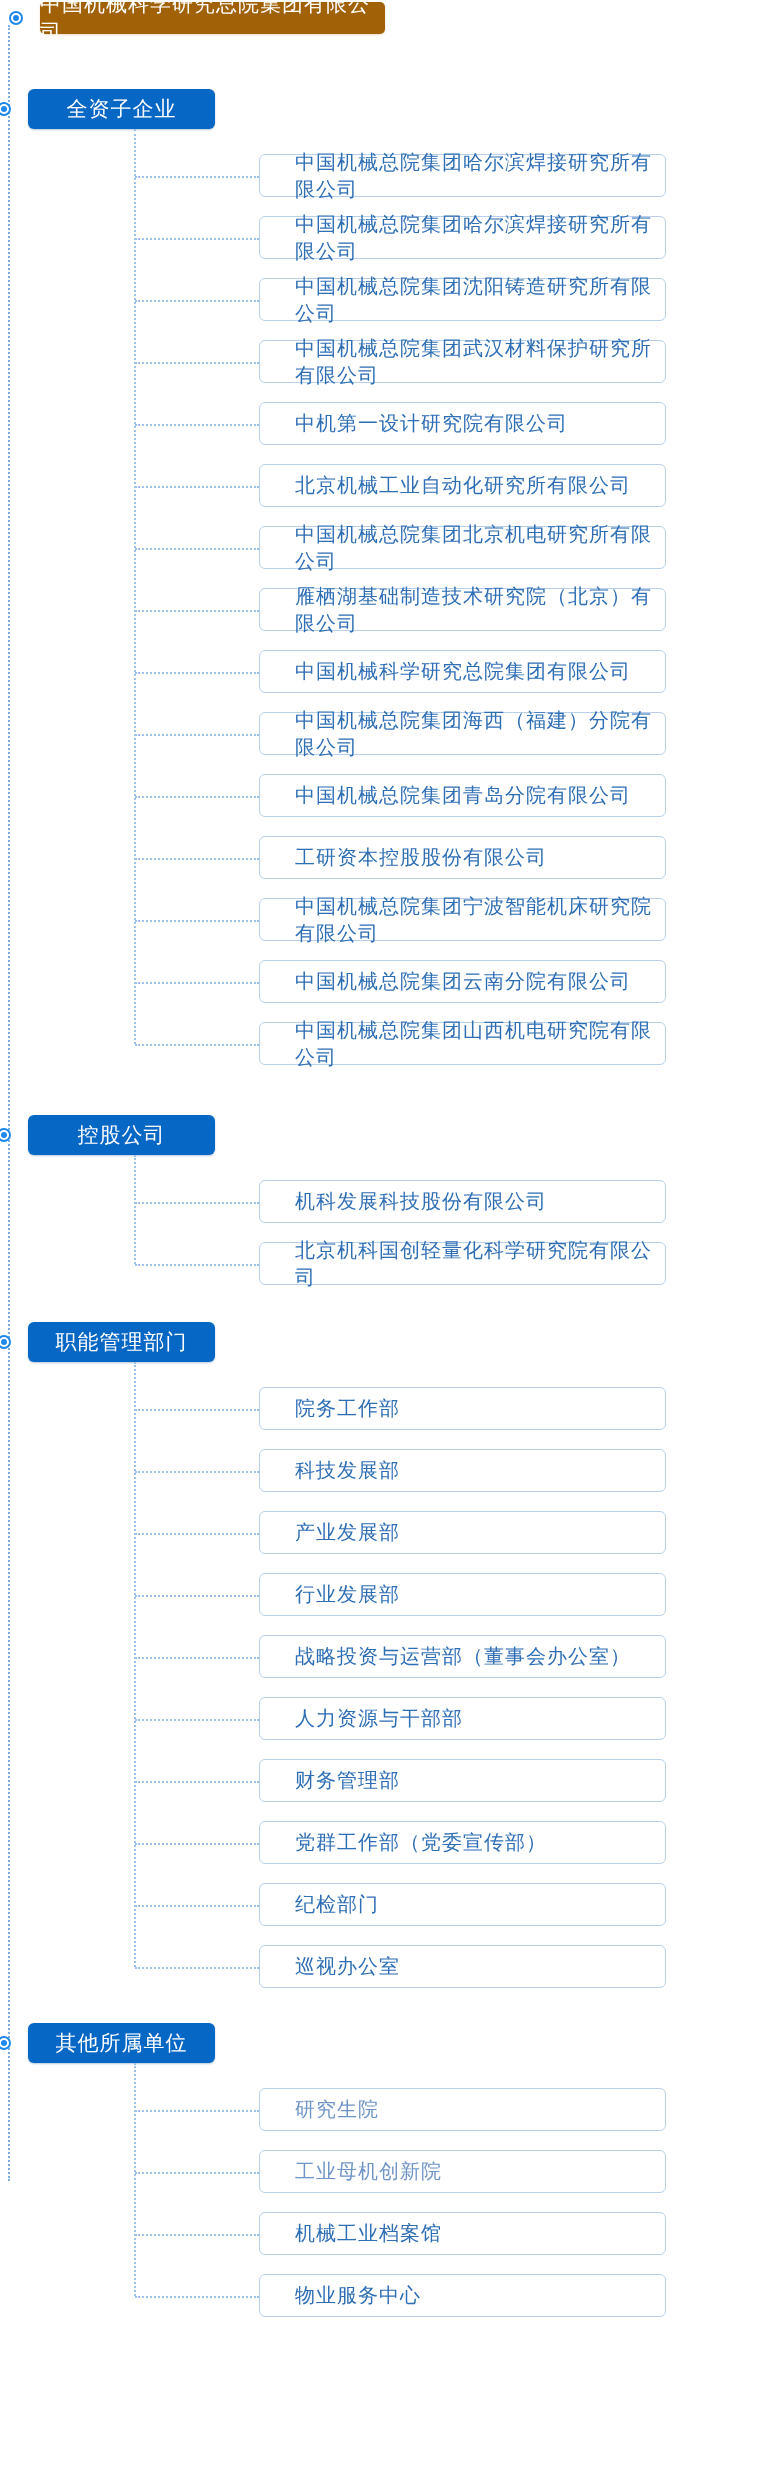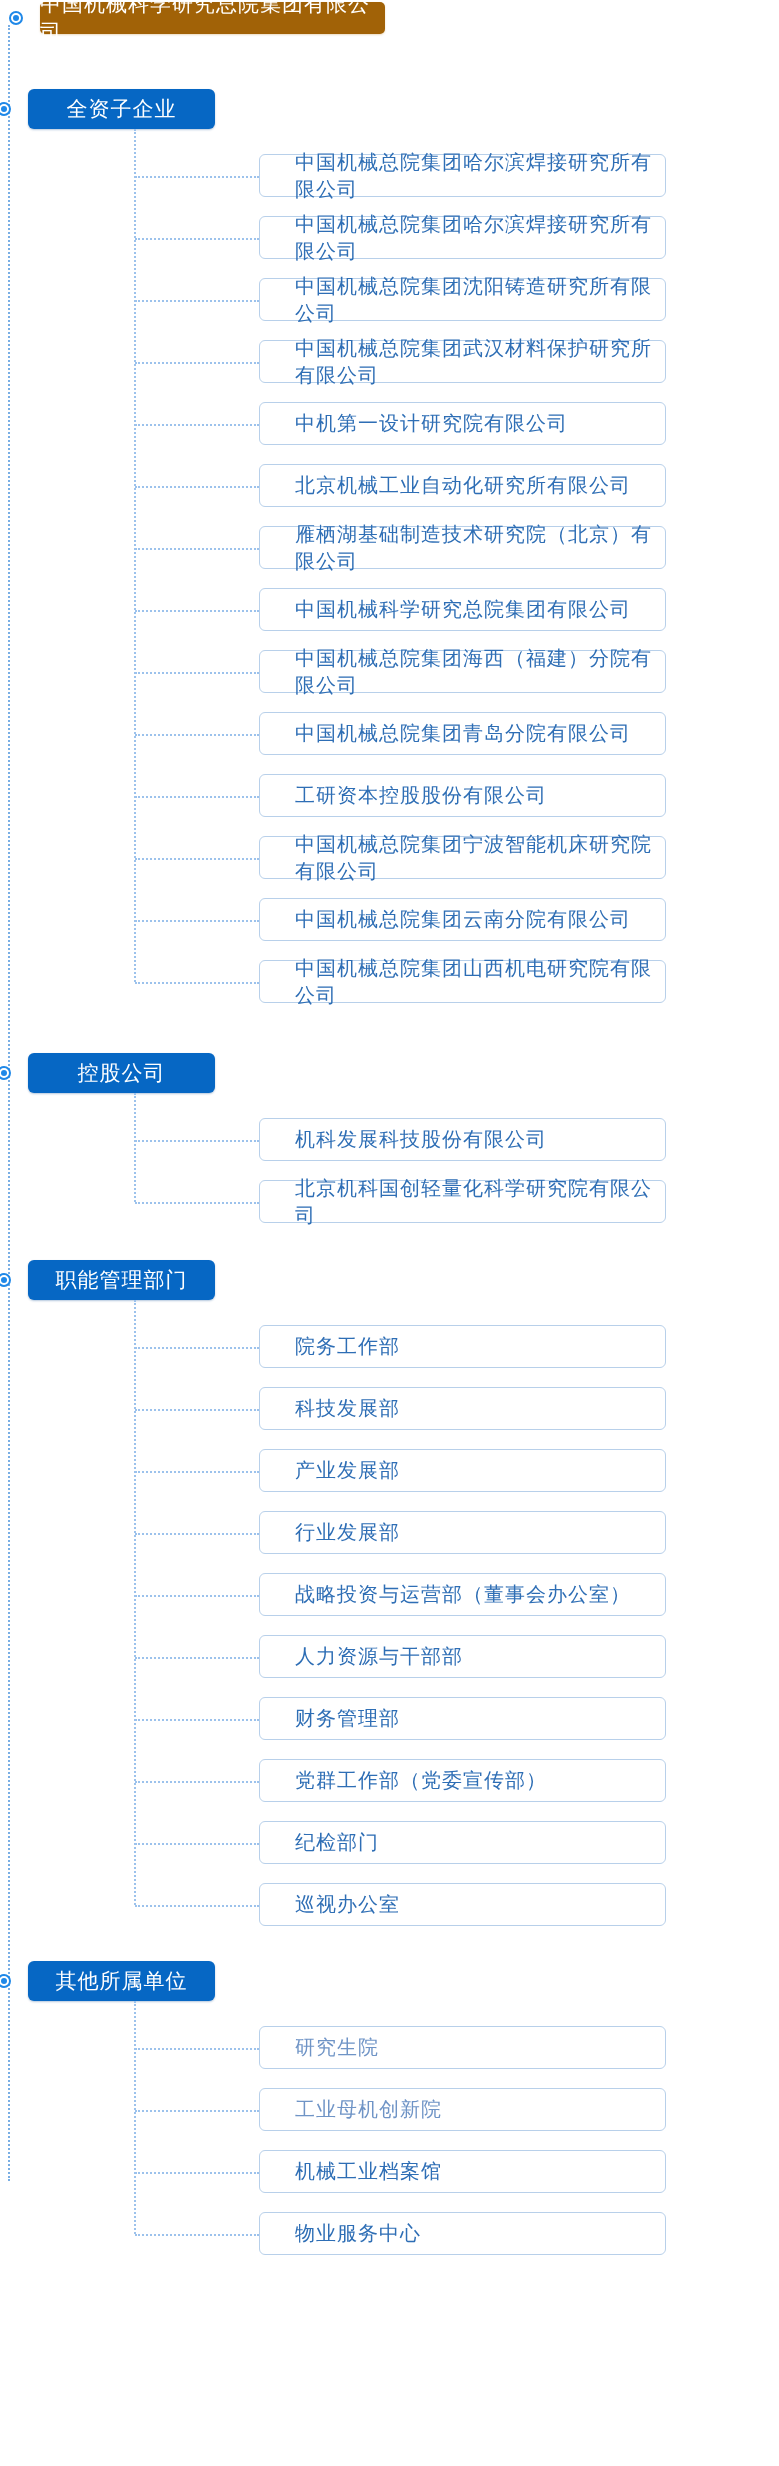--- a/index.html
+++ b/index.html
@@ -107,20 +107,23 @@
           <div class="child">
             <span class="label">中国机械总院集团武汉材料保护研究所有限公司</span>
           </div>
           <div class="child">
             <span class="label">中机第一设计研究院有限公司</span>
           </div>
           <div class="child">
             <span class="label">北京机械工业自动化研究所有限公司</span>
           </div>
           <div class="child">
+            <span class="label">中国机械总院集团北京机电研究所有限公司</span>
+          </div>
+          <div class="child">
             <span class="label">雁栖湖基础制造技术研究院（北京）有限公司</span>
           </div>
           <div class="child">
             <span class="label">中国机械科学研究总院集团有限公司</span>
           </div>
           <div class="child">
             <span class="label">中国机械总院集团海西（福建）分院有限公司</span>
           </div>
           <div class="child">
             <span class="label">中国机械总院集团青岛分院有限公司</span>

